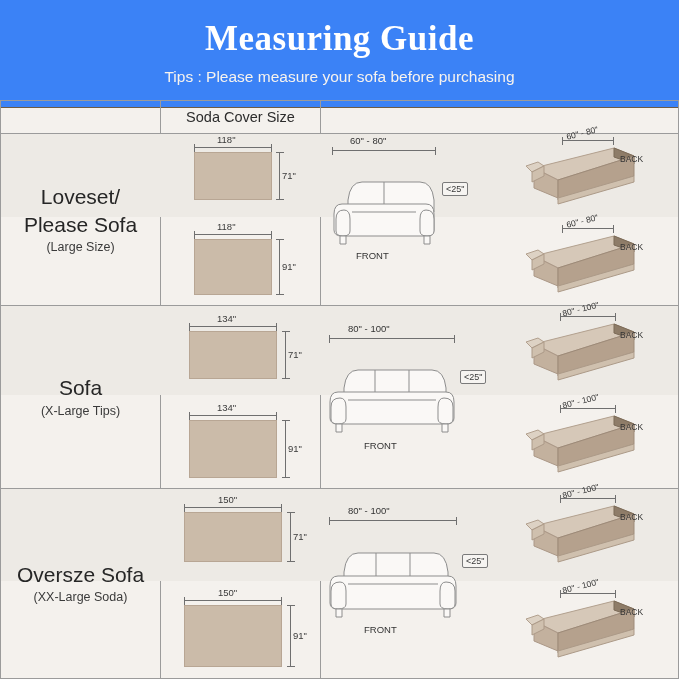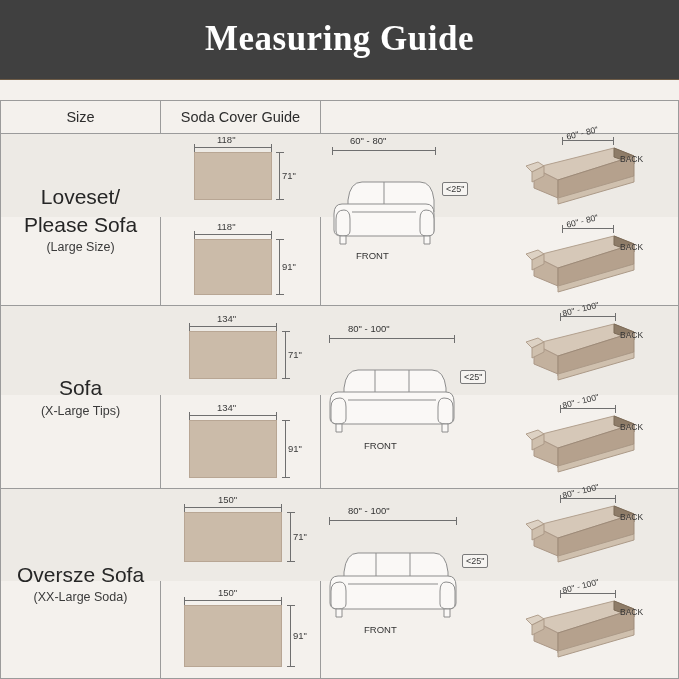--- a/index.html
+++ b/index.html
@@ -8,22 +8,22 @@
     width:679px; height:679px;
     background:#f3f0ec;
     font-family:"Liberation Sans", sans-serif;
     color:#2b2b2b;
     overflow:hidden;
   }
   .page { position:relative; width:679px; height:679px; background:#f4f1ed; }
 
   
   .header {
-    position:absolute; left:0; top:0; width:679px; height:80px;
-    background:#404040;
+    position:absolute; left:0; top:0; width:679px; height:108px;
+    background:#3b82f6;
     border-bottom:1px solid #6d5b46;
   }
   .header-title {
     text-align:center; color:#ffffff;
     font-family:"Liberation Serif", serif;
     font-weight:bold; font-size:35px;
     letter-spacing:0.5px;
     padding-top:19px;
   }
   .header-tip {
@@ -101,38 +101,38 @@
   .p-cush { fill:#cfc0ae; stroke:#ac9a88; stroke-width:1; }
   .p-back { fill:#8e7c68; stroke:#7b6a57; stroke-width:1; }
 </style>
 </head>
 <body>
 
 <div class="page">
 
   <div class="header">
     <div class="header-title">Measuring Guide</div>
+    <div class="header-tip">Tips : Please measure your sofa before purchasing</div>
   </div>
 
   <div class="table">
 
     <div class="edge-top"></div>
     <div class="edge-bottom"></div>
 
     <div class="col-line" style="left:160px;"></div>
     <div class="col-line" style="left:320px;"></div>
     <div class="col-line" style="left:0px;"></div>
     <div class="col-line" style="left:678px;"></div>
 
     <div class="row-line" style="top:33px;"></div>
     <div class="row-line" style="top:205px;"></div>
     <div class="row-line" style="top:388px;"></div>
 
-    <div class="hdr-cell" style="left:1px; width:159px;">Size</div>
-    <div class="hdr-cell" style="left:161px; width:159px;">Soda Cover Guide</div>
+    <div class="hdr-cell" style="left:161px; width:159px;">Soda Cover Size</div>
 
     <div class="band" style="left:1px; top:34px; width:677px; height:83px;"></div>
 
     <div class="rowlabel" style="top:34px; height:171px;">
       <div class="big">Loveset/</div>
       <div class="big">Please Sofa</div>
       <div class="small">(Large Size)</div>
     </div>
 
     <div class="panel">

